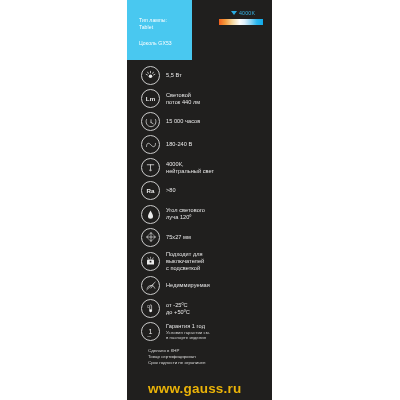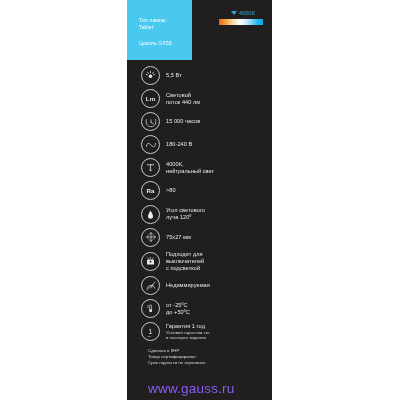--- a/index.html
+++ b/index.html
@@ -60,22 +60,22 @@
   .txt{
     margin-left:6px;color:#e9e9e9;font-size:5.6px;line-height:7.1px;
     letter-spacing:.05px;
   }
   .txt .l1{display:block;}
 
   
   .footer{position:absolute;left:0px;top:348px;width:145px;padding-left:21px;}
   .made{color:#d8d8d8;font-size:4.4px;line-height:6.1px;}
   .site{
-    margin-top:15px;color:#8b5cf6;font-size:13.5px;letter-spacing:.2px;
-    font-weight:400;
+    margin-top:15px;color:#eab308;font-size:13.5px;letter-spacing:.2px;
+    font-weight:700;
   }
 </style>
 </head>
 <body>
 
 <div class="page">
   <div class="panel">
 
     <div class="blue-block">
       <div class="blue-text bt1">

